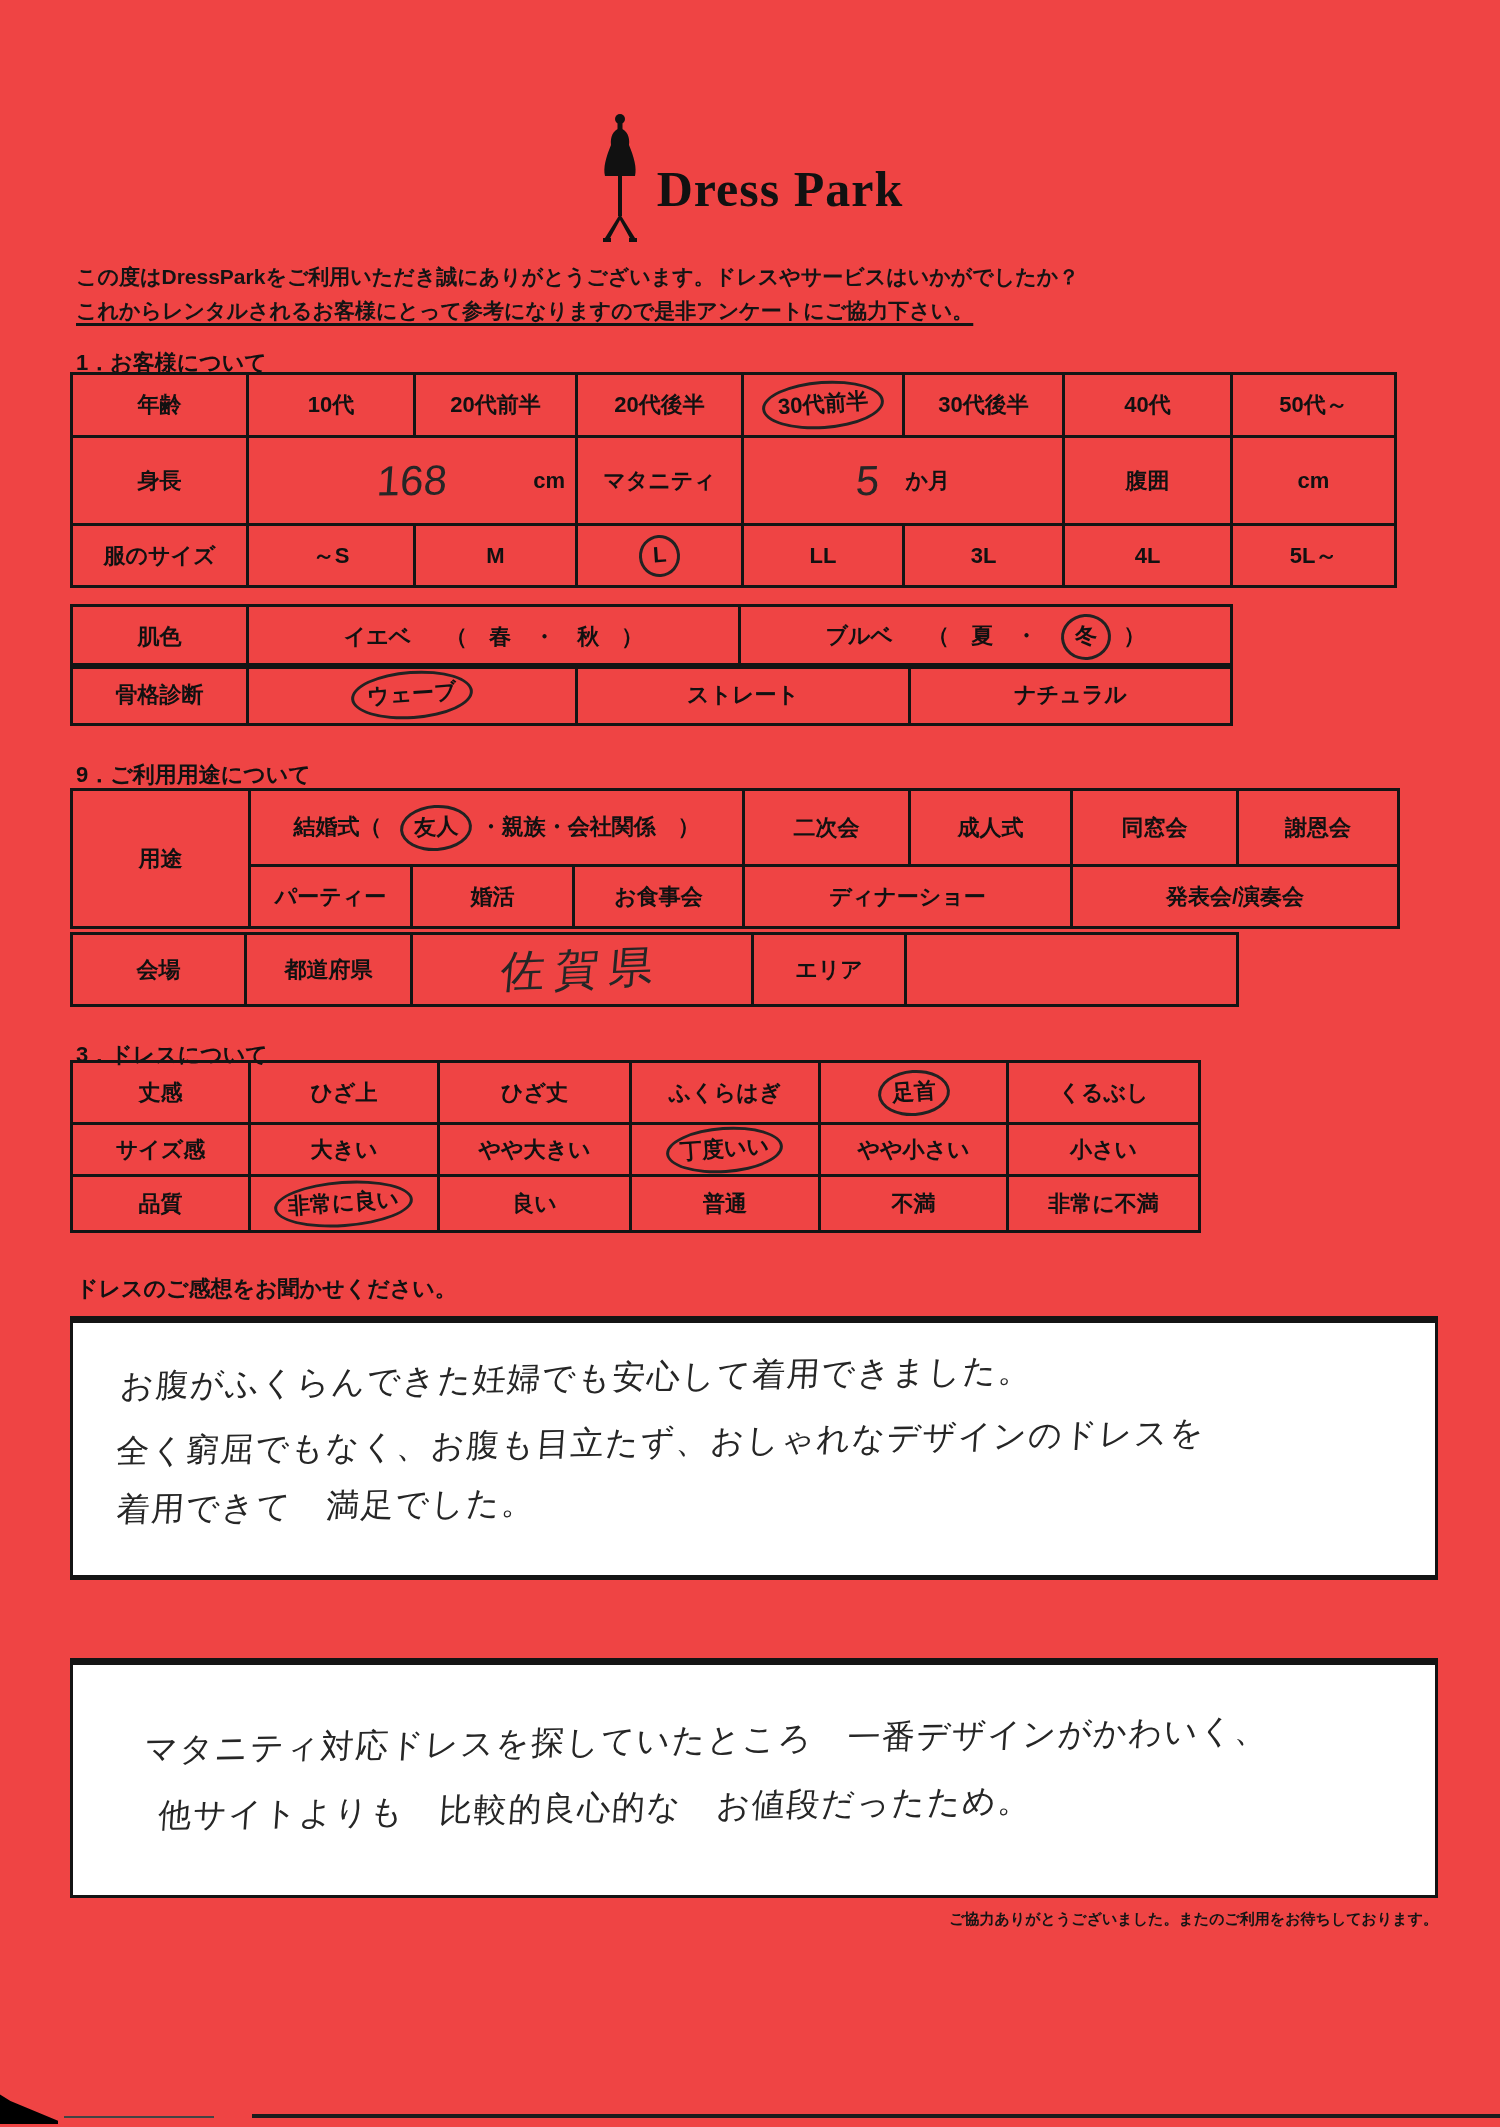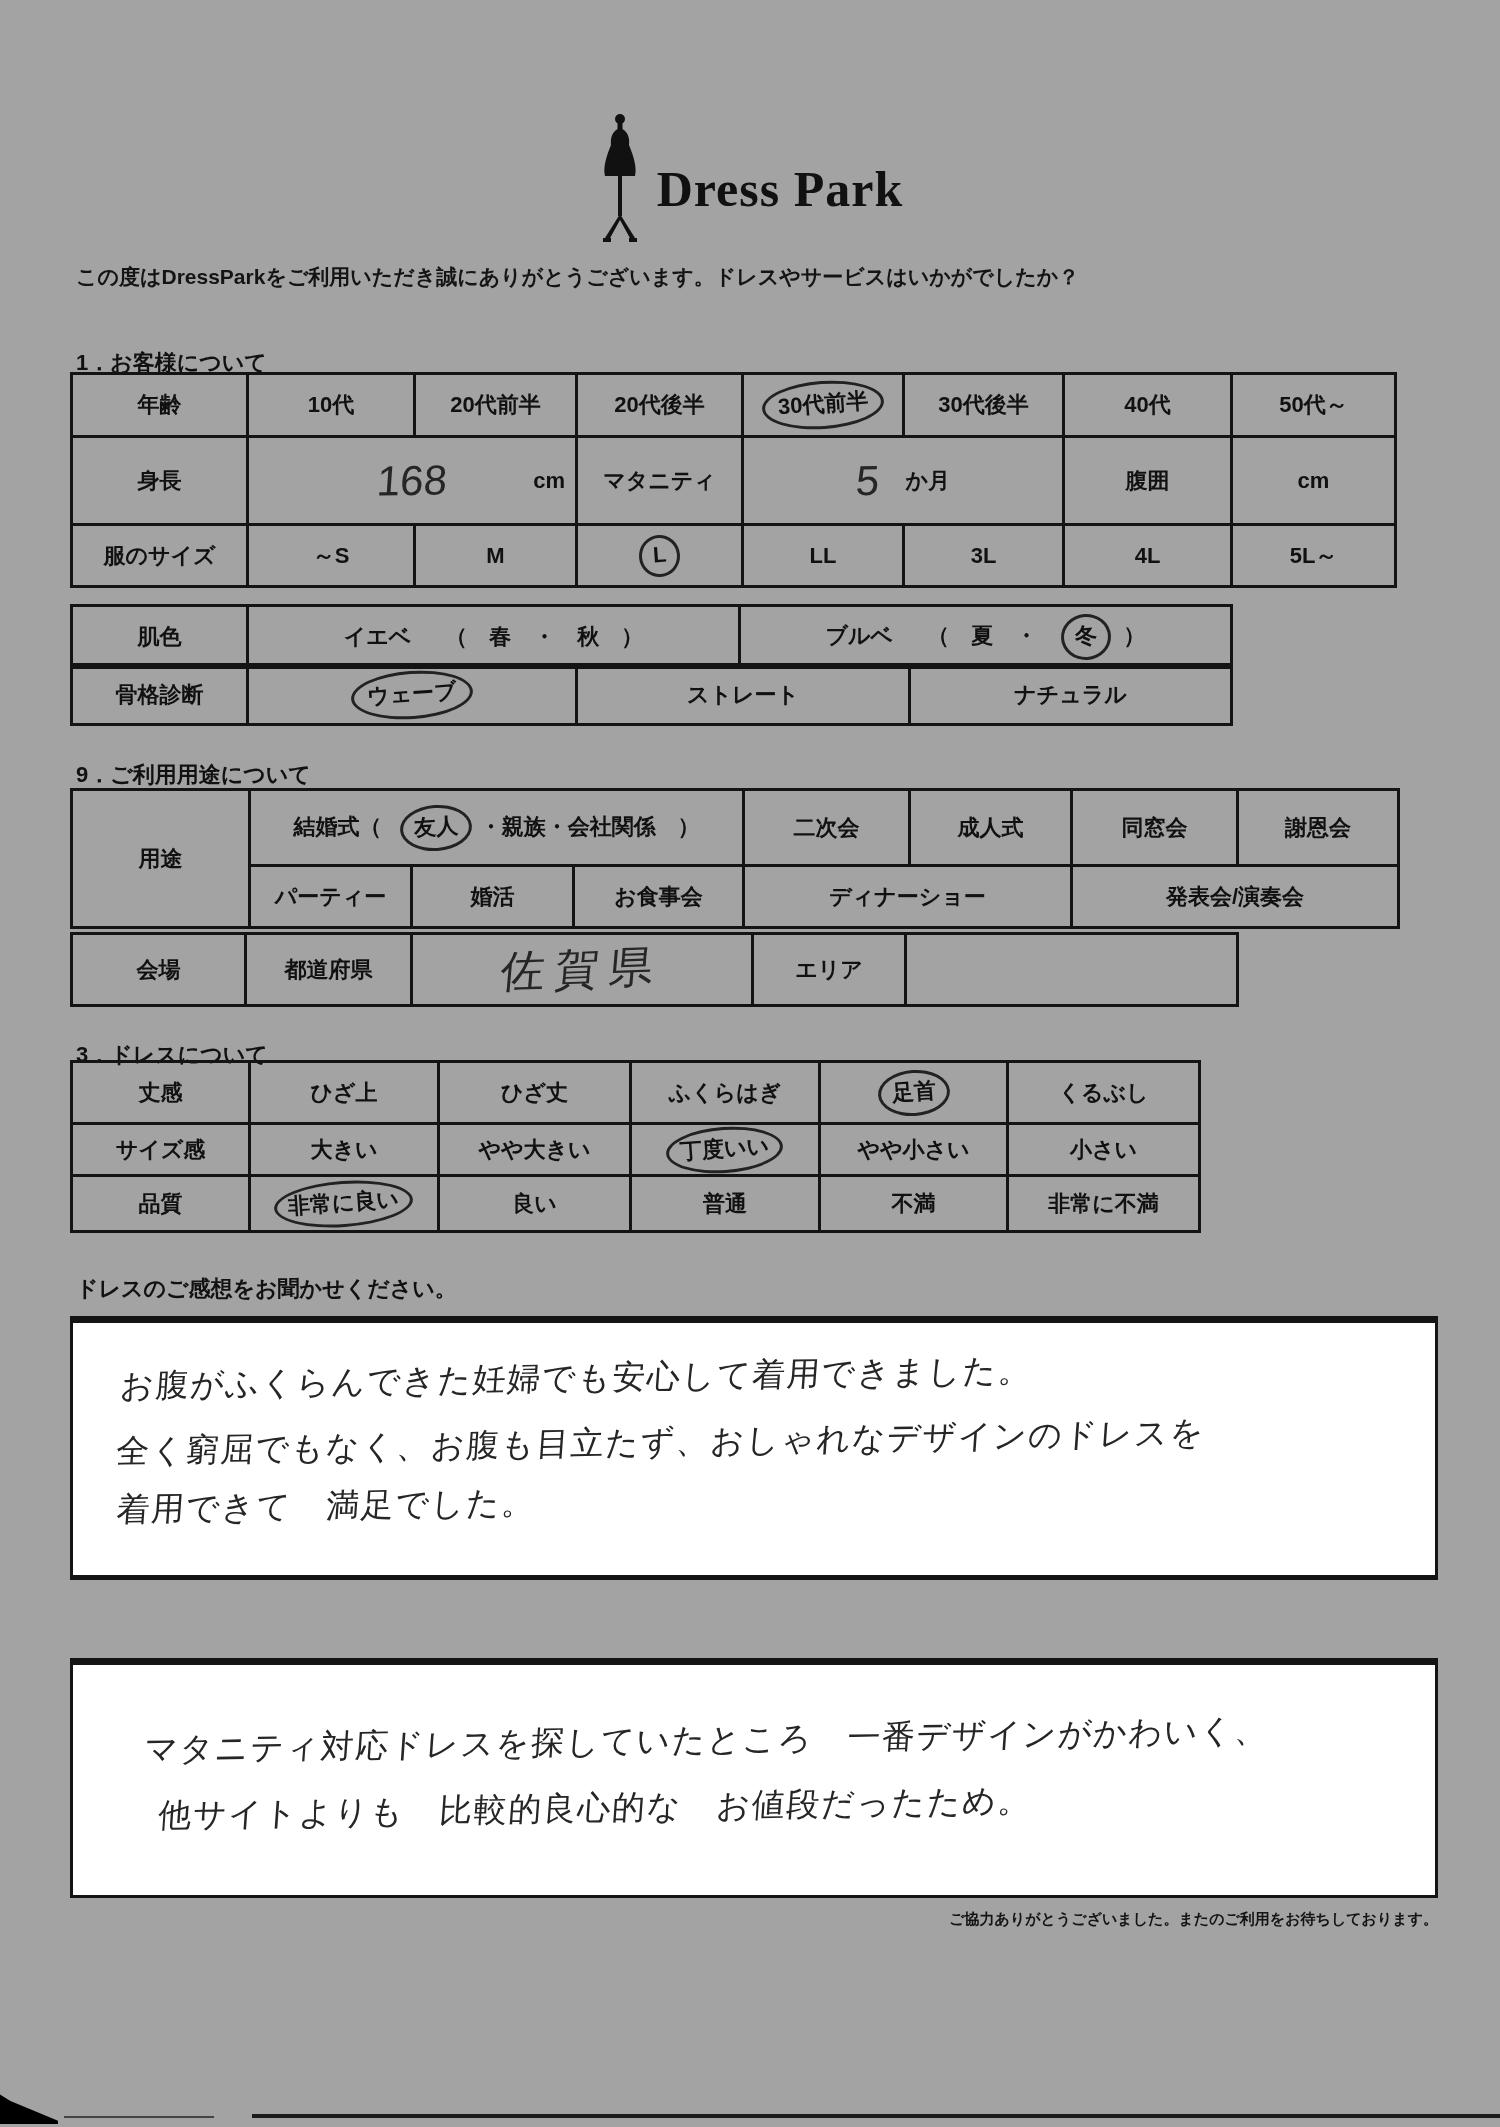--- a/index.html
+++ b/index.html
@@ -1,21 +1,21 @@
 <!DOCTYPE html>
 <html><head>
 <meta charset="utf-8">
 <style>
   * { margin:0; padding:0; box-sizing:border-box; }
   html,body { background:#fff; }
   body {
     width:1500px; height:2127px; position:relative; overflow:hidden;
     font-family:"Liberation Sans", sans-serif; color:#141414;
   }
-  #page { position:absolute; inset:0; background:#a3a3a3;text-decoration:underline; }
+  #page { position:absolute; inset:0; background:#ef4444;text-decoration:underline; }
 
   
   .logo { position:absolute; top:112px; left:0; width:100%; display:flex; justify-content:center; align-items:flex-end; gap:14px; }
   .logo svg { display:block; }
   .brand { font-family:"Liberation Serif", serif; font-weight:bold; font-size:50px; letter-spacing:1px; color:#111; padding-bottom:28px; }
 
   
   .intro { position:absolute; left:76px; top:260px; font-size:21px; line-height:1.62; }
   .intro .l1 { font-weight:600; }
   .intro .l2 { font-weight:800; text-decoration:underline; text-underline-offset:5px; text-decoration-thickness:2.5px; }
@@ -104,20 +104,21 @@
         <path d="M23,102 L8,126 L12,128 L23,108 L34,128 L38,126 Z"></path>
         <rect x="6" y="126" width="8" height="4"></rect>
         <rect x="32" y="126" width="8" height="4"></rect>
       </g>
     </svg>
     <span class="brand">Dress Park</span>
   </header>
 
   <div class="intro">
     <div class="l1">この度はDressParkをご利用いただき誠にありがとうございます。ドレスやサービスはいかがでしたか？</div>
+    <div class="l2">これからレンタルされるお客様にとって参考になりますので是非アンケートにご協力下さい。</div>
   </div>
 
   <h2 class="sec" id="sec1">1．お客様について</h2>
 
   <table class="t" id="t1a">
     <colgroup>
       <col style="width:176px">
         <col style="width:167px">
         <col style="width:162px">
         <col style="width:166px">

